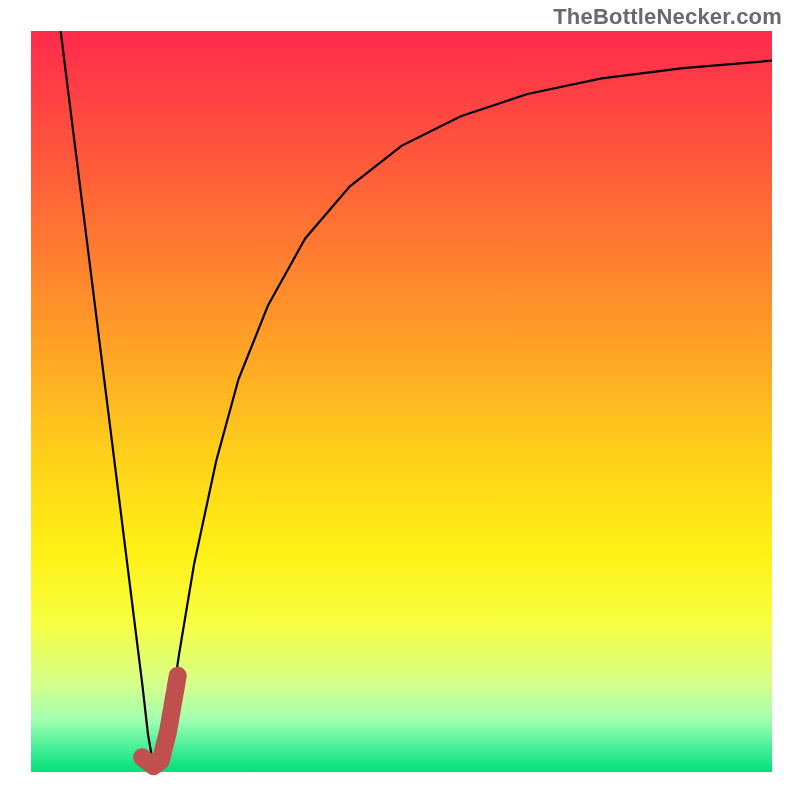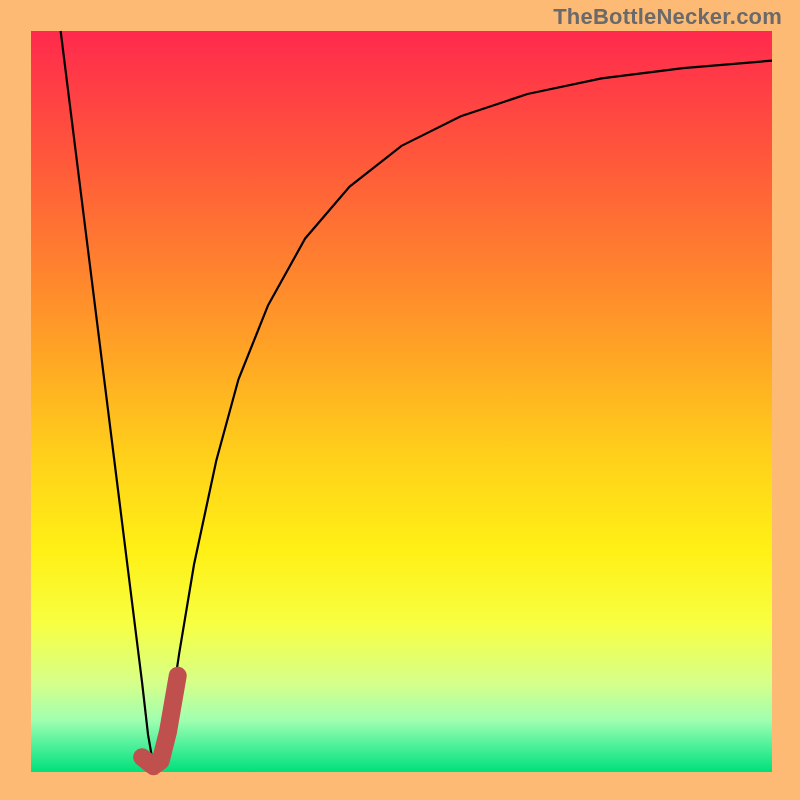--- a/index.html
+++ b/index.html
@@ -8,21 +8,21 @@
     background: #000;
     width: 800px;
     height: 800px;
     overflow: hidden;
     font-family: Arial, Helvetica, sans-serif;
   }
   .frame {
     position: relative;
     width: 800px;
     height: 800px;
-    background: #fdba74;
+    background: #ffffff;
   }
   .watermark {
     position: absolute;
     top: 4px;
     right: 18px;
     font-size: 22px;
     font-weight: 600;
     color: #6a6a6a;
     letter-spacing: 0.2px;
     user-select: none;

